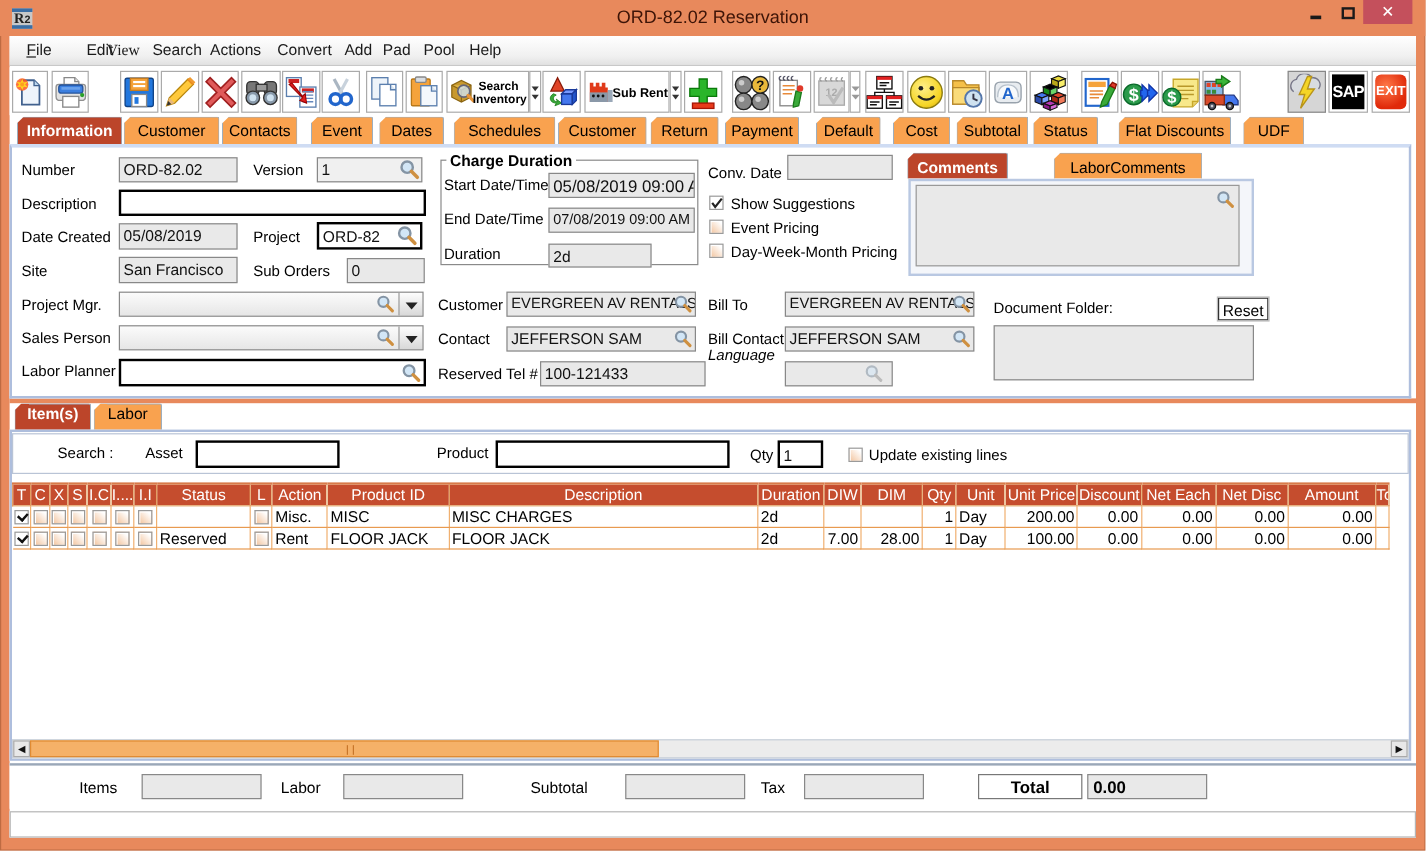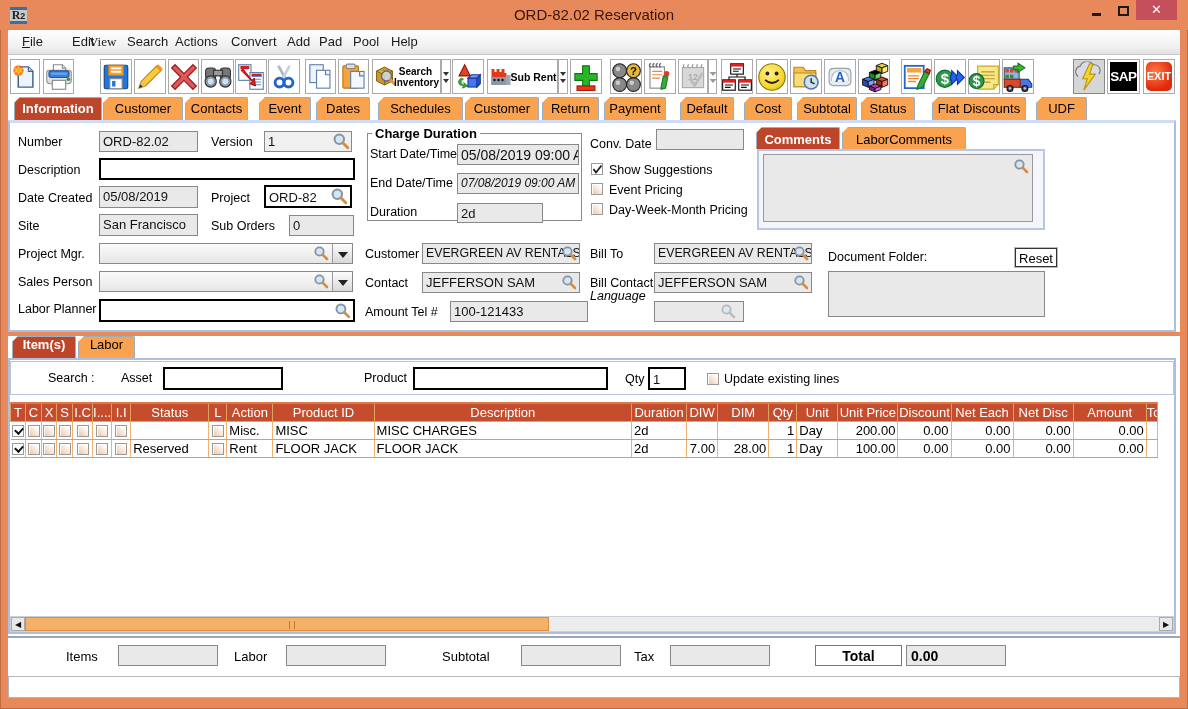--- a/index.html
+++ b/index.html
@@ -434,21 +434,21 @@
 <svg class="mag" style="left:324px;top:179px;width:17px;height:17px;" viewBox="0 0 16 16">
         <circle cx="6.5" cy="6.5" r="4.2" fill="#d2e6f6" stroke="#8494a4" stroke-width="1.8"></circle>
         <line x1="9.6" y1="9.6" x2="14" y2="14" stroke="#cf9040" stroke-width="2.6" stroke-linecap="round"></line>
       </svg>
 
 <div class="abs" style="left:357px;top:10px;width:215px;height:88px;border:1px solid #8a8a8a;"></div>
 <div class="lbl" style="left:362px;top:3px;font-weight:bold;background:#fff;padding:0 3px;font-size:13px;">Charge Duration</div>
 <div class="lbl" style="left:360px;top:24px;">Start Date/Time</div>
 <div class="fld" style="left:447px;top:21px;width:122px;height:21px;font-size:14px;">05/08/2019 09:00 AM</div>
 <div class="lbl" style="left:360px;top:53px;">End Date/Time</div>
-<div class="fld" style="left:447px;top:50px;width:122px;height:21px;font-size:12px;font-style:italic;">07/08/2019 09:00 AM</div>
+<div class="fld" style="left:447px;top:50px;width:122px;height:21px;font-size:12px;">07/08/2019 09:00 AM</div>
 <div class="lbl" style="left:360px;top:82px;">Duration</div>
 <div class="fld" style="left:447px;top:80px;width:86px;height:20px;">2d</div>
 
 <div class="lbl" style="left:580px;top:14px;">Conv. Date</div>
 <div class="fld" style="left:646px;top:6px;width:88px;height:21px;"></div>
 <div class="cb" style="left:581px;top:40px;background:#fff;"></div>
 <svg class="abs" style="left:581px;top:40px;width:13px;height:13px;" viewBox="0 0 13 13">
         <path d="M2.5 6 L5 9.5 L10.5 2.5" stroke="#222" stroke-width="1.8" fill="none"></path>
       </svg>
 <div class="lbl" style="left:599px;top:40px;">Show Suggestions</div>
@@ -462,21 +462,21 @@
 <svg class="mag" style="left:551px;top:122px;" viewBox="0 0 16 16">
         <circle cx="6.5" cy="6.5" r="4.2" fill="#d2e6f6" stroke="#8494a4" stroke-width="1.8"></circle>
         <line x1="9.6" y1="9.6" x2="14" y2="14" stroke="#cf9040" stroke-width="2.6" stroke-linecap="round"></line>
       </svg>
 <div class="lbl" style="left:355px;top:153px;">Contact</div>
 <div class="fld" style="left:412px;top:149px;width:158px;height:21px;">JEFFERSON SAM</div>
 <svg class="mag" style="left:551px;top:151px;" viewBox="0 0 16 16">
         <circle cx="6.5" cy="6.5" r="4.2" fill="#d2e6f6" stroke="#8494a4" stroke-width="1.8"></circle>
         <line x1="9.6" y1="9.6" x2="14" y2="14" stroke="#cf9040" stroke-width="2.6" stroke-linecap="round"></line>
       </svg>
-<div class="lbl" style="left:355px;top:182px;">Amount Tel #</div>
+<div class="lbl" style="left:355px;top:182px;">Reserved Tel #</div>
 <div class="fld" style="left:440px;top:178px;width:138px;height:21px;">100-121433</div>
 <div class="lbl" style="left:580px;top:124px;">Bill To</div>
 <div class="fld" style="left:644px;top:120px;width:158px;height:21px;font-size:12.3px;">EVERGREEN AV RENTALS</div>
 <svg class="mag" style="left:783px;top:122px;" viewBox="0 0 16 16">
         <circle cx="6.5" cy="6.5" r="4.2" fill="#d2e6f6" stroke="#8494a4" stroke-width="1.8"></circle>
         <line x1="9.6" y1="9.6" x2="14" y2="14" stroke="#cf9040" stroke-width="2.6" stroke-linecap="round"></line>
       </svg>
 <div class="lbl" style="left:580px;top:153px;">Bill Contact</div>
 <div class="fld" style="left:644px;top:149px;width:158px;height:21px;">JEFFERSON SAM</div>
 <svg class="mag" style="left:783px;top:151px;" viewBox="0 0 16 16">
@@ -484,21 +484,21 @@
         <line x1="9.6" y1="9.6" x2="14" y2="14" stroke="#cf9040" stroke-width="2.6" stroke-linecap="round"></line>
       </svg>
 <div class="lbl" style="left:580px;top:166px;font-style:italic;">Language</div>
 <div class="fld" style="left:644px;top:178px;width:90px;height:21px;"></div>
 <svg class="mag" style="left:710px;top:180px;opacity:.55;" viewBox="0 0 16 16">
         <circle cx="6.5" cy="6.5" r="4.2" fill="#d2e6f6" stroke="#8494a4" stroke-width="1.8"></circle>
         <line x1="9.6" y1="9.6" x2="14" y2="14" stroke="#999" stroke-width="2.6" stroke-linecap="round"></line>
       </svg>
 
 <div class="tab sel" style="left:746px;top:4px;width:84px;height:22px;padding-top:4px;font-size:13px;">Comments</div>
-<div class="tab" style="left:832px;top:4px;width:124px;height:22px;padding-top:4px;font-size:13px;">LaborComments</div>
+<div class="tab" style="left:868px;top:4px;width:124px;height:22px;padding-top:4px;font-size:13px;">LaborComments</div>
 <div class="abs" style="left:747px;top:26px;width:288px;height:81px;border:2px solid #b9c8e2;background:#f4f6fa;"></div>
 <div class="abs" style="left:753px;top:31px;width:270px;height:68px;background:#e9e9e9;border:1px solid #999;"></div>
 <svg class="mag" style="left:1003px;top:35px;" viewBox="0 0 16 16">
         <circle cx="6.5" cy="6.5" r="4.2" fill="#d2e6f6" stroke="#8494a4" stroke-width="1.8"></circle>
         <line x1="9.6" y1="9.6" x2="14" y2="14" stroke="#cf9040" stroke-width="2.6" stroke-linecap="round"></line>
       </svg>
 
 <div class="lbl" style="left:818px;top:127px;text-align:right;">Document Folder:</div>
 <div class="abs" style="left:1005px;top:125px;width:42px;height:19px;background:#fff;border:1px solid #333;outline:1px solid #bbb;font-size:13px;text-align:center;padding-top:2px;">Reset</div>
 <div class="abs" style="left:818px;top:148px;width:217px;height:46px;background:#e9e9e9;border:1px solid #888;"></div>

